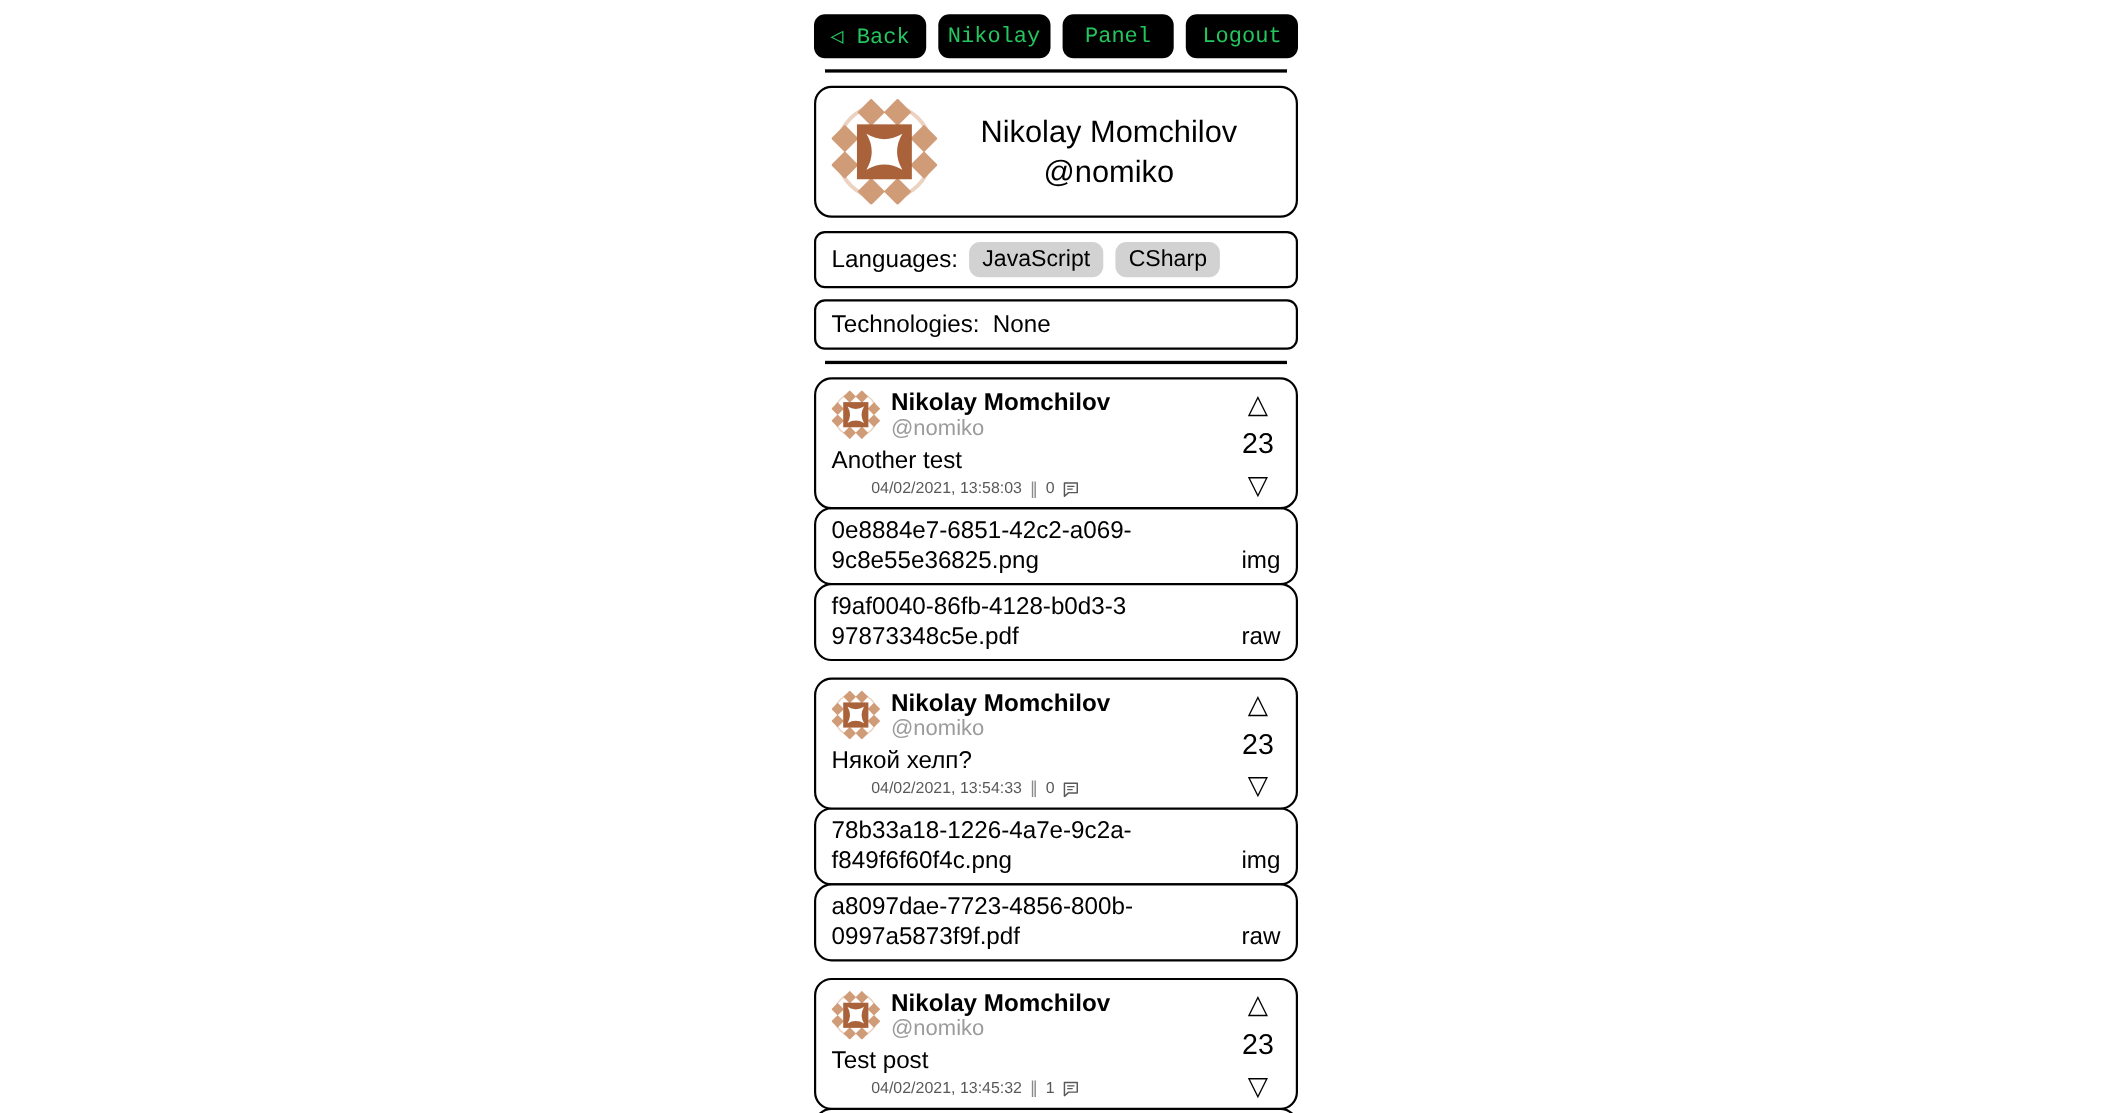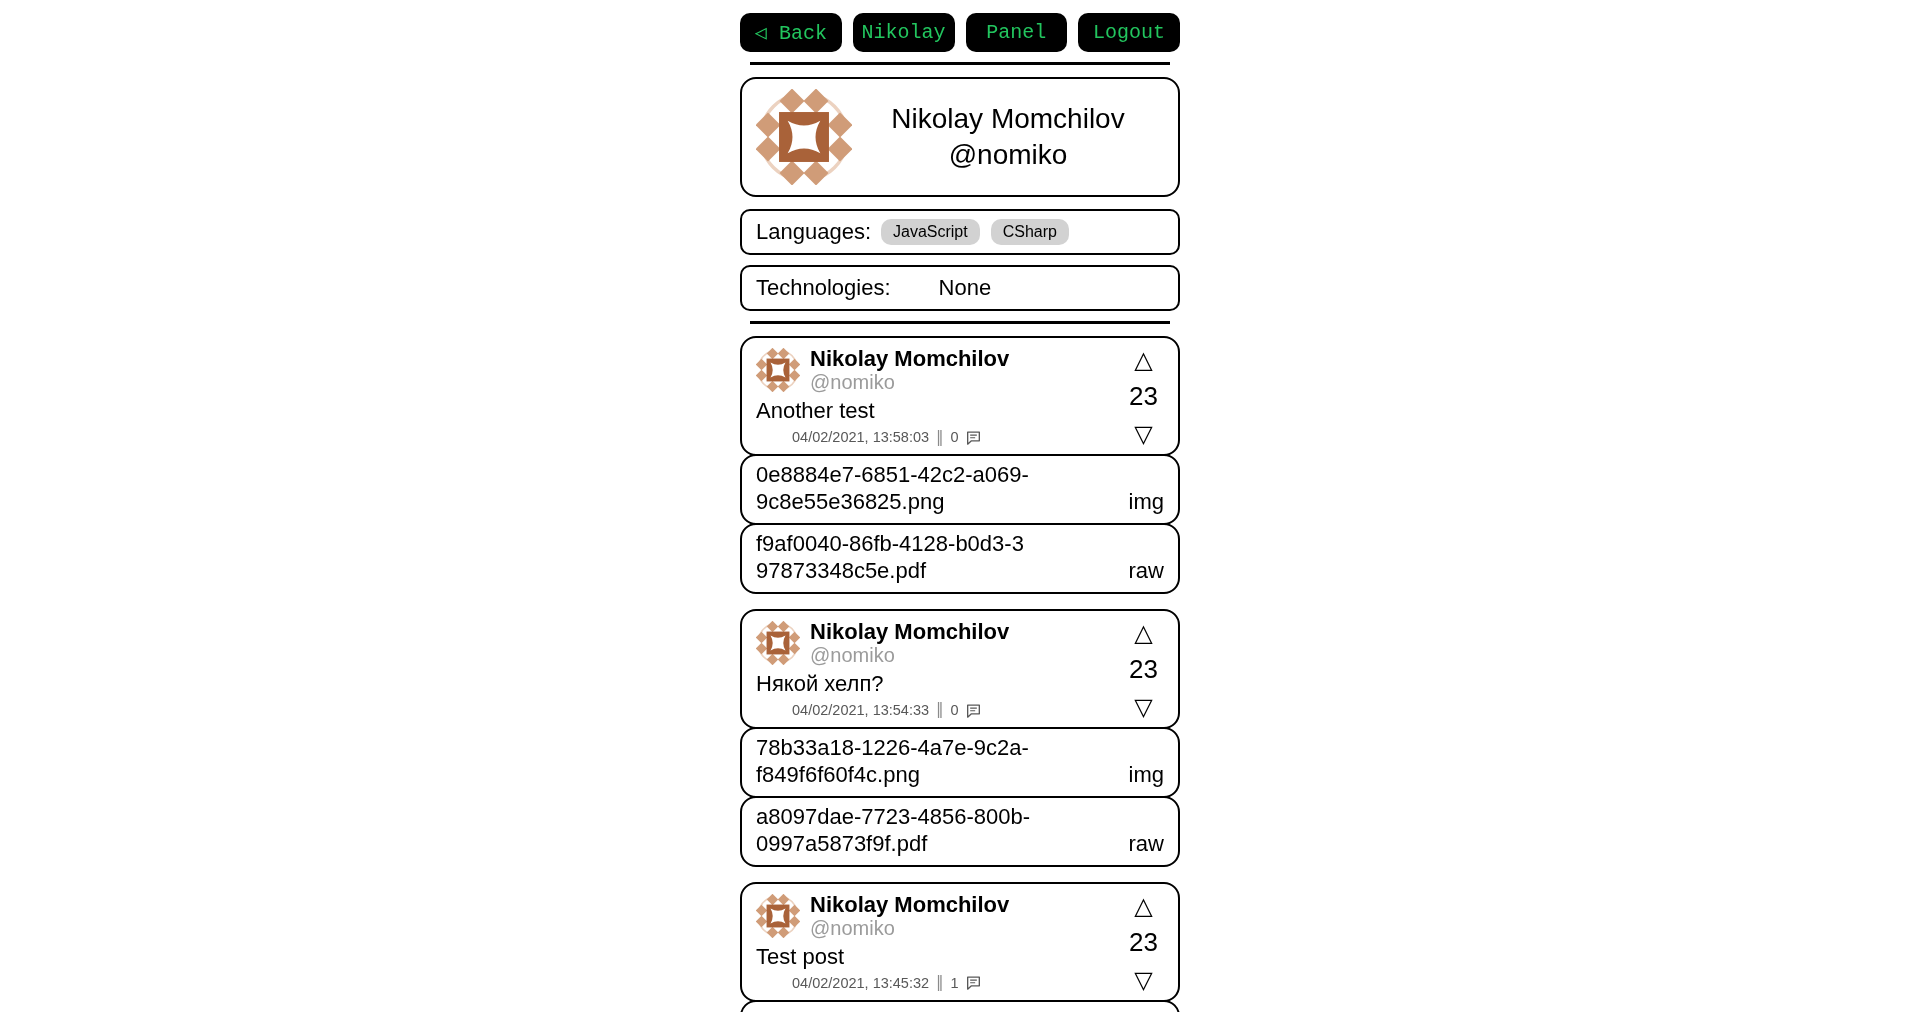--- a/index.html
+++ b/index.html
@@ -32,23 +32,23 @@
   .avatar-slot { display: inline-block; line-height: 0; flex: none; }
   .avatar-lg, .avatar-lg svg { width: 96px; height: 96px; }
   .avatar-sm, .avatar-sm svg { width: 44px; height: 44px; }
   .profile-names { flex: 1; text-align: center; font-size: 28px; line-height: 1.3; }
 
   
   .info-box {
     display: flex; align-items: center; padding: 8px 14px;
     margin-top: 12px; font-size: 22px; border-radius: 10px;
   }
-  .info-box.tech { margin-top: 10px; gap: 36px; }
+  .info-box.tech { margin-top: 10px; }
   .chips { display: flex; gap: 11px; margin-left: 10px; }
-  .chip { background: #d2d2d2; border-radius: 10px; padding: 4px 12px; font-size: 16px; }
+  .chip { background: #d2d2d2; border-radius: 10px; padding: 4px 12px; font-size: 21px; }
   .tech-value { margin-left: 12px; }
 
   
   .posts { display: flex; flex-direction: column; gap: 15px; }
   .post-header { display: flex; padding: 8px 8px 8px 14px; position: relative; z-index: 2; }
   .post-main { flex: 1; min-width: 0; }
   .post-top { display: flex; align-items: center; gap: 10px; }
   .post-author { font-size: 22px; font-weight: bold; line-height: 1.15; }
   .post-handle { font-size: 20px; color: #9b9b9b; line-height: 1.15; }
   .post-title { font-size: 22px; margin-top: 4px; line-height: 1.15; }

